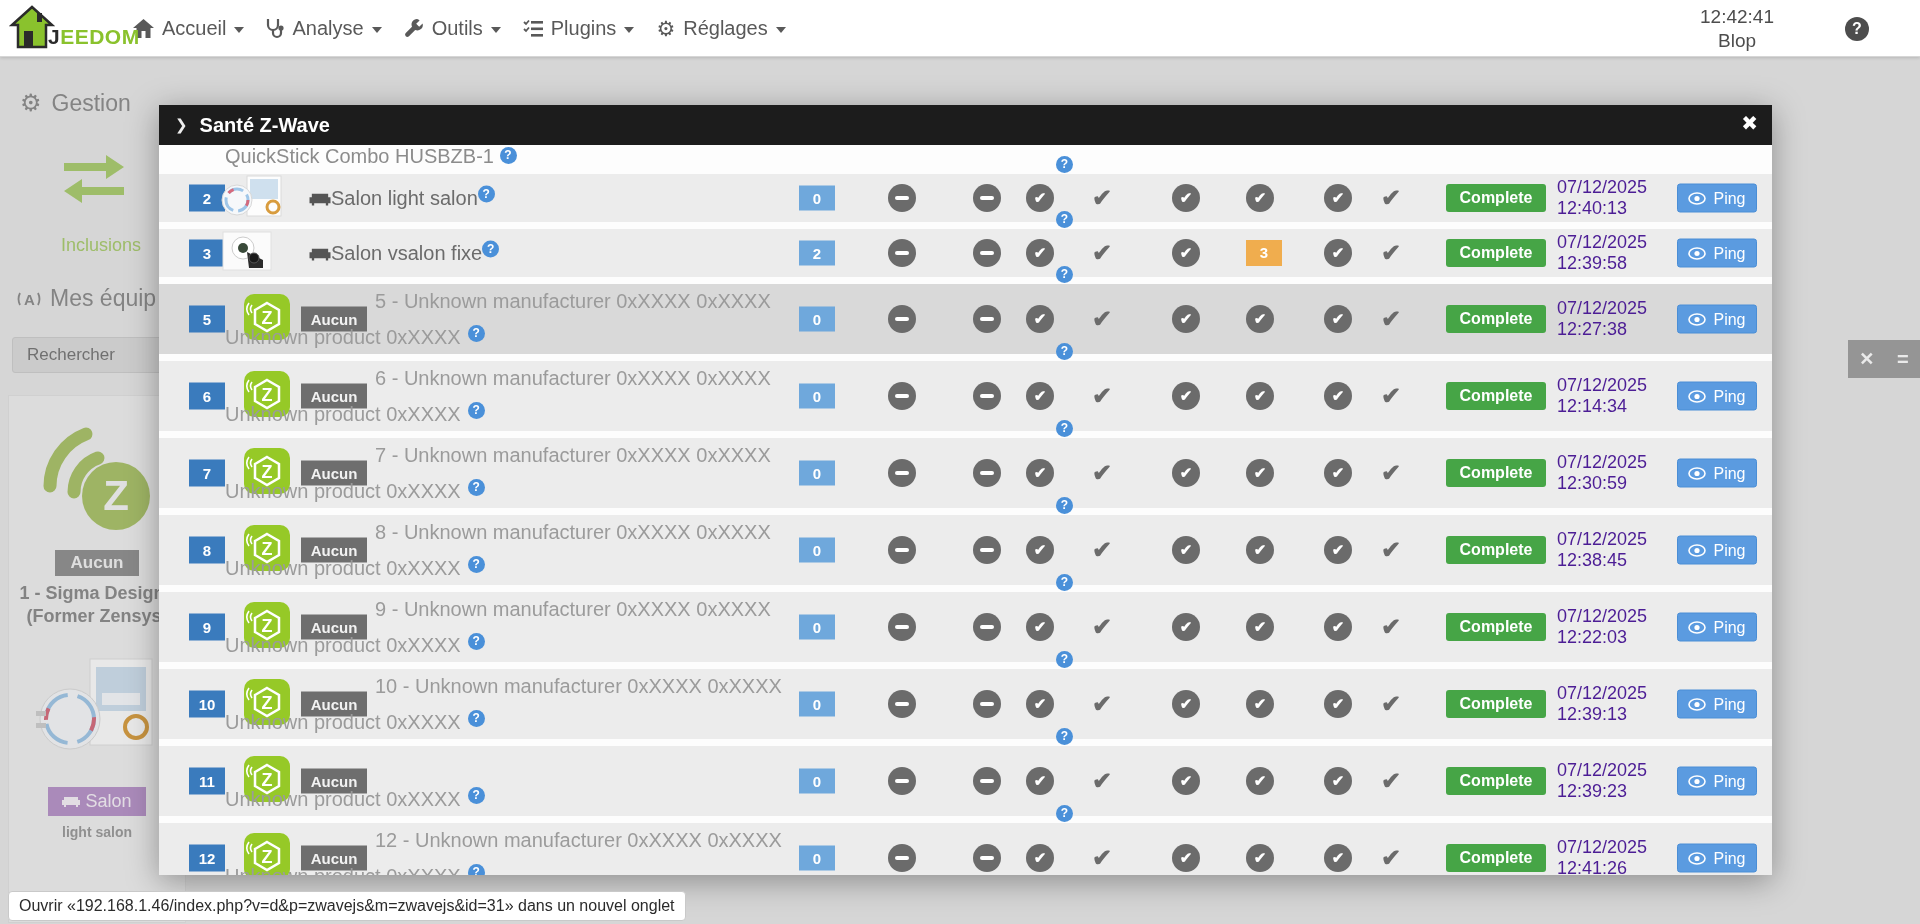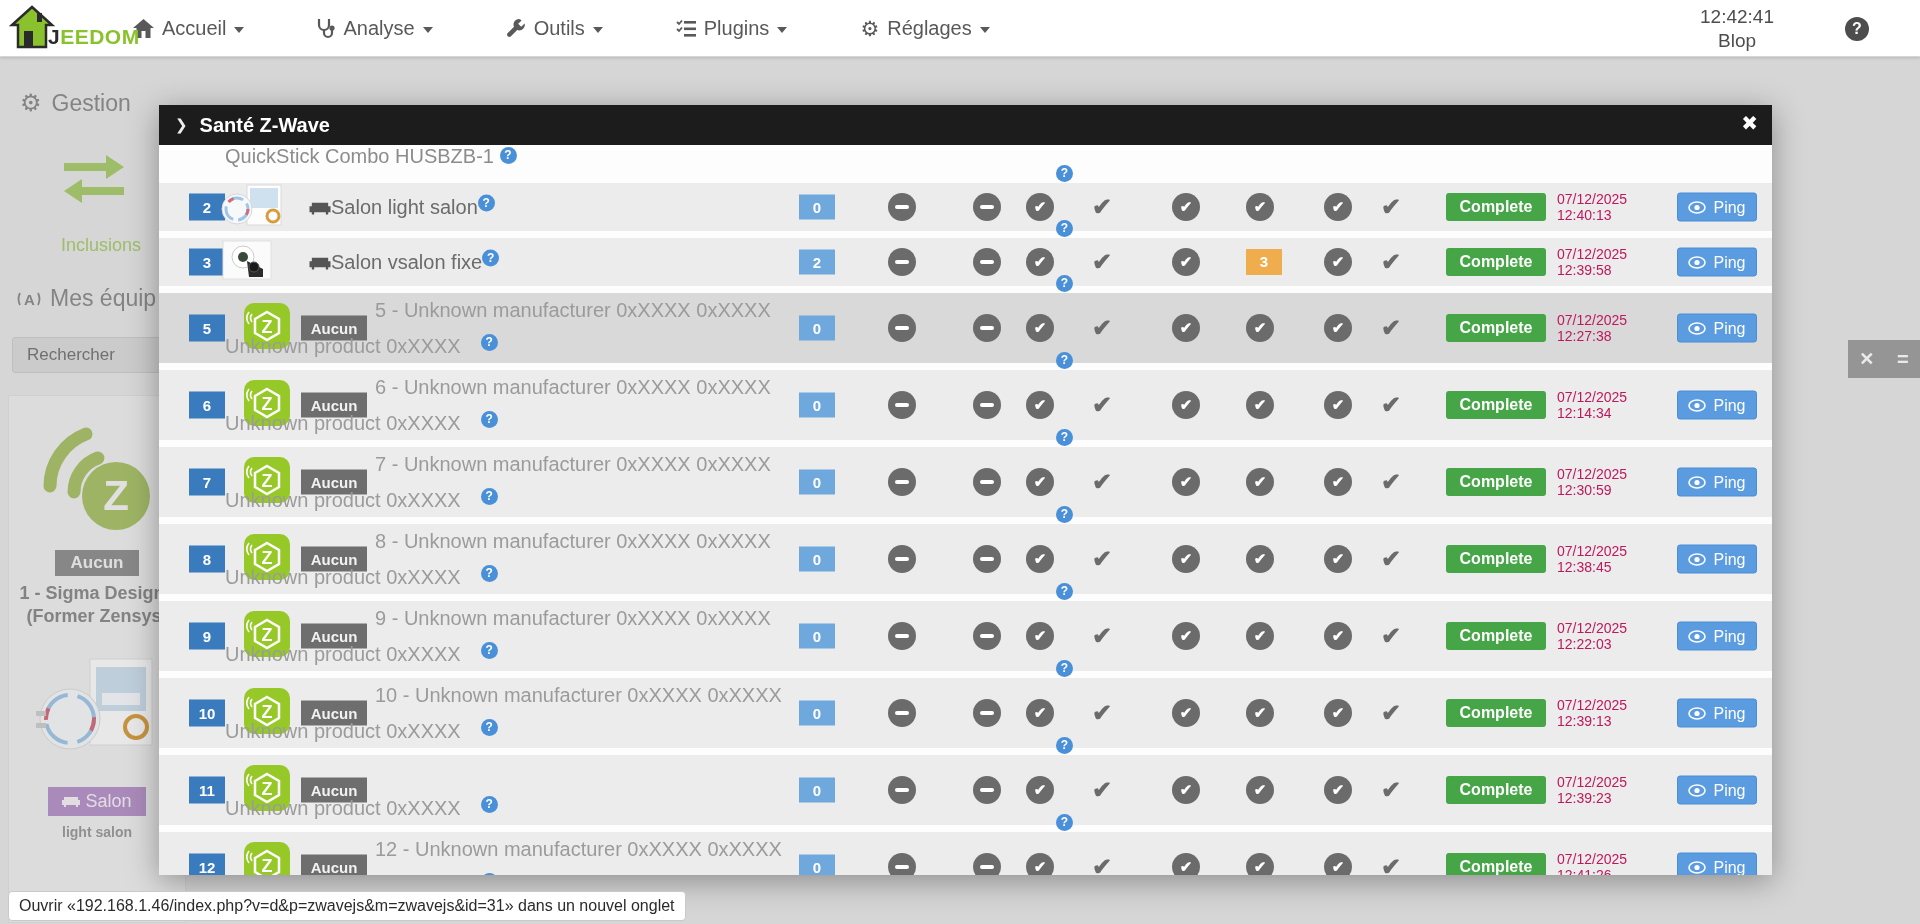--- a/index.html
+++ b/index.html
@@ -7,21 +7,21 @@
     font-family:"Liberation Sans", sans-serif; background:#e9e9e9; }
 
   
   .navbar { position:absolute; left:0; top:0; width:1920px; height:57px; background:#ffffff;
     border-bottom:1px solid #d6d6d6; box-shadow:0 1px 3px rgba(0,0,0,.15); z-index:50;
     display:flex; align-items:center; }
   .logo { display:flex; align-items:flex-end; margin-left:10px; width:105px; position:relative; }
   .logo svg { display:block; }
   .logo-text { font-weight:bold; font-size:21px; color:#8ac22d; letter-spacing:.5px; margin-left:-6px; margin-bottom:2px; }
   .logo-j { color:#2b2b2b; }
-  .menu { display:flex; align-items:center; margin-left:18px; gap:73px; }
+  .menu { display:flex; align-items:center; margin-left:18px; gap:22px; }
   .menu-item { display:flex; align-items:center; gap:8px; color:#595959; font-size:20px; cursor:pointer; }
   .menu-item svg { display:block; }
   .menu-item .gear-glyph { font-size:21px; color:#595959; line-height:1; }
   .caret { width:0; height:0; border-left:5px solid transparent; border-right:5px solid transparent;
     border-top:6px solid #595959; margin-top:3px; }
   .nav-right { position:absolute; right:146px; top:6px; text-align:center; color:#4d4d4d; }
   .nav-clock { font-size:19px; }
   .nav-user { font-size:19px; margin-top:2px; }
   .help-circle { position:absolute; right:51px; top:17px; width:24px; height:24px; border-radius:50%;
     background:#4d4d4d; color:#fff; font-size:16px; font-weight:bold; text-align:center; line-height:24px; cursor:pointer; }
@@ -60,60 +60,60 @@
 
   
   .modal { position:absolute; left:159px; top:48px; width:1613px; height:770px; background:#fdfdfd;
     z-index:20; box-shadow:0 6px 30px rgba(0,0,0,.35); }
   .modal-header { height:40px; background:#1c1c1c; color:#fff; display:flex; align-items:center; position:relative; }
   .modal-chevron { margin-left:16px; font-size:15px; color:#eee; }
   .modal-title { margin-left:12px; font-size:20px; font-weight:bold; }
   .modal-close { position:absolute; right:14px; top:8px; font-size:20px; color:#fff; cursor:pointer; line-height:1; }
   .modal-body { position:relative; height:730px; overflow:hidden; padding-top:0; }
 
-  .partial-row { position:relative; height:38px; }
+  .partial-row { position:relative; height:29px; }
   .partial-text { position:absolute; left:66px; top:0px; font-size:20px; color:#8c8c8c; white-space:nowrap; }
 
   .mrow { position:relative; background:#ececec; margin-bottom:7px; height:48px; }
   .mrow.two { height:70px; }
   .mrow.hl { background:#d9d9d9; }
 
   .vc { position:absolute; top:50%; transform:translateY(-50%); }
   .nodebadge { left:30px; width:36px; height:27px; background:#3a7bbd; color:#fff; font-size:15px;
     font-weight:bold; text-align:center; line-height:27px; }
   .devimg { left:62px; }
   .zicon { left:84px; }
   .aucun-badge { left:142px; width:66px; height:25px; background:#6e6e6e; color:#f2f2f2;
     font-size:15px; font-weight:bold; text-align:center; line-height:25px; }
   .rowname { font-size:20px; color:#6b6b6b; white-space:nowrap; display:flex; align-items:center; }
   .mrow.unknown .rowname { left:216px; top:6px; transform:none; color:#9b9b9b; }
   .mrow.plug .rowname, .mrow.camera .rowname { left:150px; }
   .line2 { position:absolute; left:66px; bottom:5px; font-size:20px; color:#9b9b9b;
-    display:flex; align-items:center; gap:20px; }
+    display:flex; align-items:center; gap:7px; }
   .qmark { display:inline-block; width:17px; height:17px; border-radius:50%; background:#4a90d9;
     color:#fff; font-size:12px; font-weight:bold; text-align:center; line-height:17px;
     position:relative; top:-4px; cursor:pointer; }
   .countbadge { left:640px; width:36px; height:25px; background:#6fa8dc; color:#fff; font-size:15px;
     font-weight:bold; text-align:center; line-height:25px; }
 
   .ic { position:absolute; top:50%; transform:translateY(-50%); }
   .circle { width:28px; height:28px; border-radius:50%; background:#6b6b6b; }
   .circle.minus::after { content:""; display:block; width:14px; height:4px; background:#fff;
     border-radius:2px; margin:12px auto 0; }
   .circle.check { color:#fff; font-size:15px; font-weight:bold; text-align:center; line-height:28px; }
   .tick { color:#6b6b6b; font-size:24px; font-weight:bold; }
   .obadge { width:36px; height:26px; background:#f0ad4e; color:#fff; font-size:15px; font-weight:bold;
     text-align:center; line-height:26px; }
   .c1{left:729px}.c2{left:814px}.c3{left:867px}.c4{left:933px}
   .c5{left:1013px}.c6{left:1087px}.c7{left:1165px}.c8{left:1222px}
   .icq { position:absolute; left:897px; margin-top:-14px; }
 
   .complete { left:1287px; width:100px; height:28px; background:#46a546; color:#fff; font-size:16px;
     font-weight:bold; text-align:center; line-height:28px; border-radius:3px; }
-  .datewrap { left:1398px; color:#be185d; font-size:14px; line-height:1.15; }
+  .datewrap { left:1398px; color:#4c1d95; font-size:18px; line-height:1.15; }
   .pingbtn { left:1518px; width:80px; height:29px; background:#5b9be0; border:1px solid #4a8ed6;
     border-radius:3px; color:#fff; font-size:16px; display:flex; align-items:center;
     justify-content:center; gap:7px; cursor:pointer; }
 
   
   .statusbar { position:absolute; left:8px; bottom:3px; height:30px; background:#fff;
     border:1px solid #c9c9c9; border-radius:4px; display:flex; align-items:center;
     padding:0 10px; font-size:16px; color:#2b2b2b; z-index:60; white-space:nowrap; }
   .statusbar b { font-weight:normal; }
 

